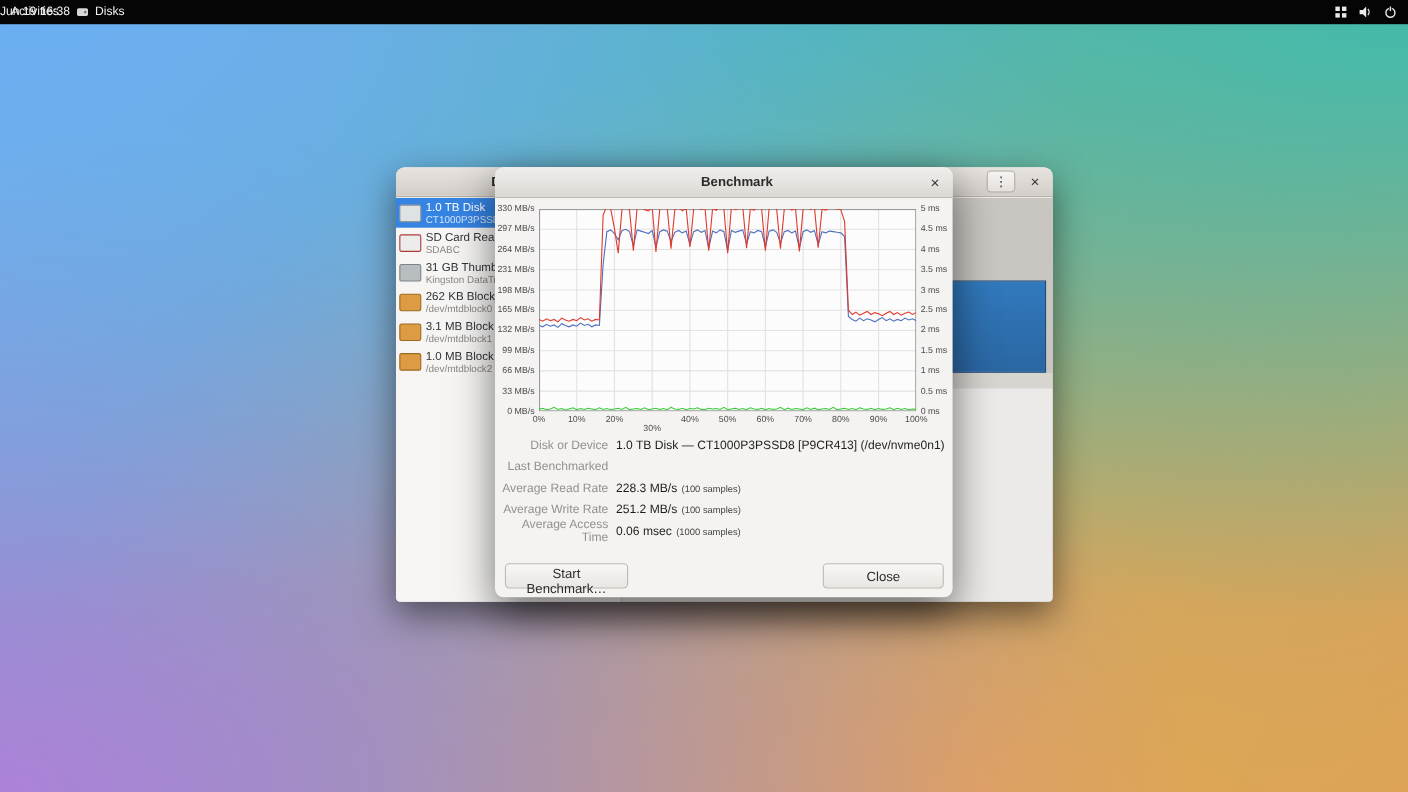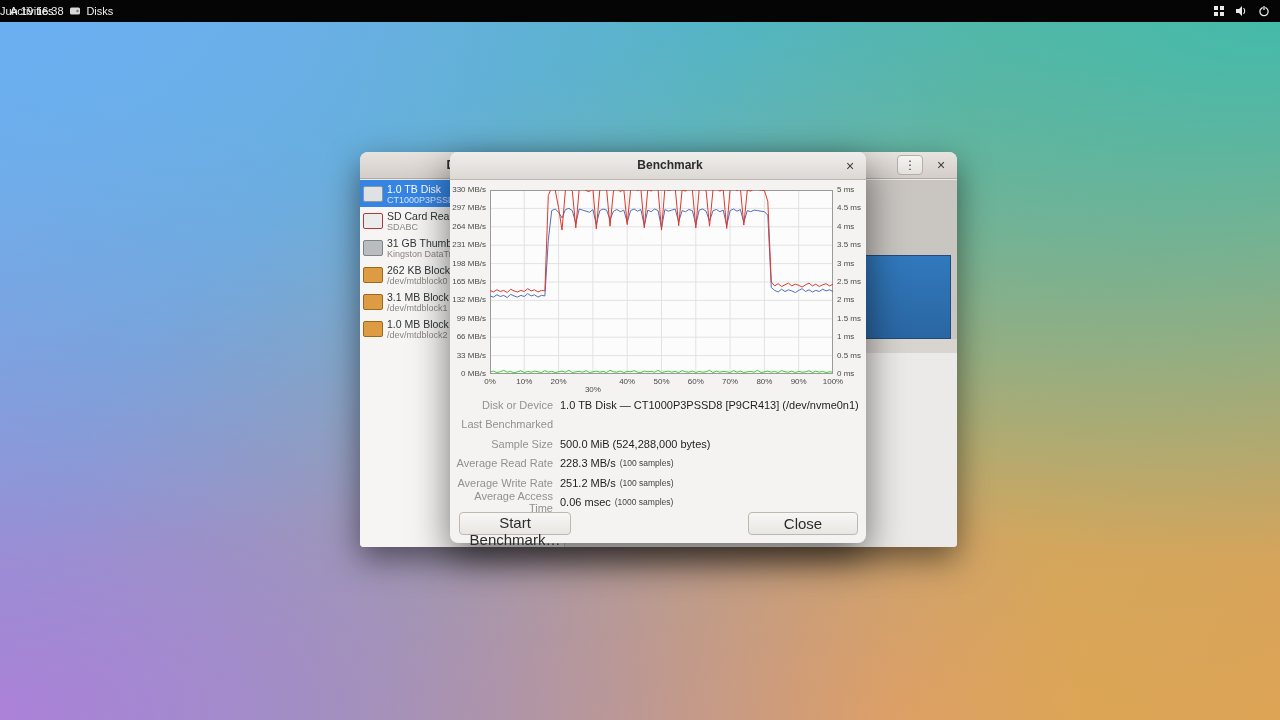--- a/index.html
+++ b/index.html
@@ -104,21 +104,21 @@
   .xtick { position:absolute; top:196px; width:30px; text-align:center; font-size:8px; color:#4a4a4a; }
 
   .details { position:absolute; left:0; top:243px; width:416px; }
   .drow { display:flex; align-items:center; height:19.5px; }
   .drow .lab { width:103px; flex:none; text-align:right; font-size:11px; color:#93918d; }
   .drow .val { margin-left:7px; font-size:11px; color:#1e1e1e; white-space:nowrap; }
   .drow .note { margin-left:4px; font-size:8.5px; color:#444; white-space:nowrap; }
 
   .btn {
     position:absolute; height:23px; border:1px solid #bfb8b1; border-radius:4px;
-    background:linear-gradient(#f8f7f6,#e9e6e2); font-size:15px; color:#2c2c2c;
+    background:linear-gradient(#f8f7f6,#e9e6e2); font-size:12px; color:#2c2c2c;
     font-family:inherit; cursor:pointer;
   }
   .btn-start { left:9px; top:360px; width:112px; }
   .btn-close { left:298px; top:360px; width:110px; }
 </style>
 </head>
 <body>
 
 <div id="desktop">
 
@@ -280,24 +280,20 @@
 
     <div class="details" id="details">
         <div class="drow">
           <span class="lab">Disk or Device</span>
           <span class="val">1.0 TB Disk — CT1000P3PSSD8 [P9CR413] (/dev/nvme0n1)</span>
         </div>
         <div class="drow">
           <span class="lab">Last Benchmarked</span>
         </div>
         <div class="drow">
-          <span class="lab">Sample Size</span>
-          <span class="val">500.0 MiB (524,288,000 bytes)</span>
-        </div>
-        <div class="drow">
           <span class="lab">Average Read Rate</span>
           <span class="val">228.3 MB/s</span>
           <span class="note">(100 samples)</span>
         </div>
         <div class="drow">
           <span class="lab">Average Write Rate</span>
           <span class="val">251.2 MB/s</span>
           <span class="note">(100 samples)</span>
         </div>
         <div class="drow">

